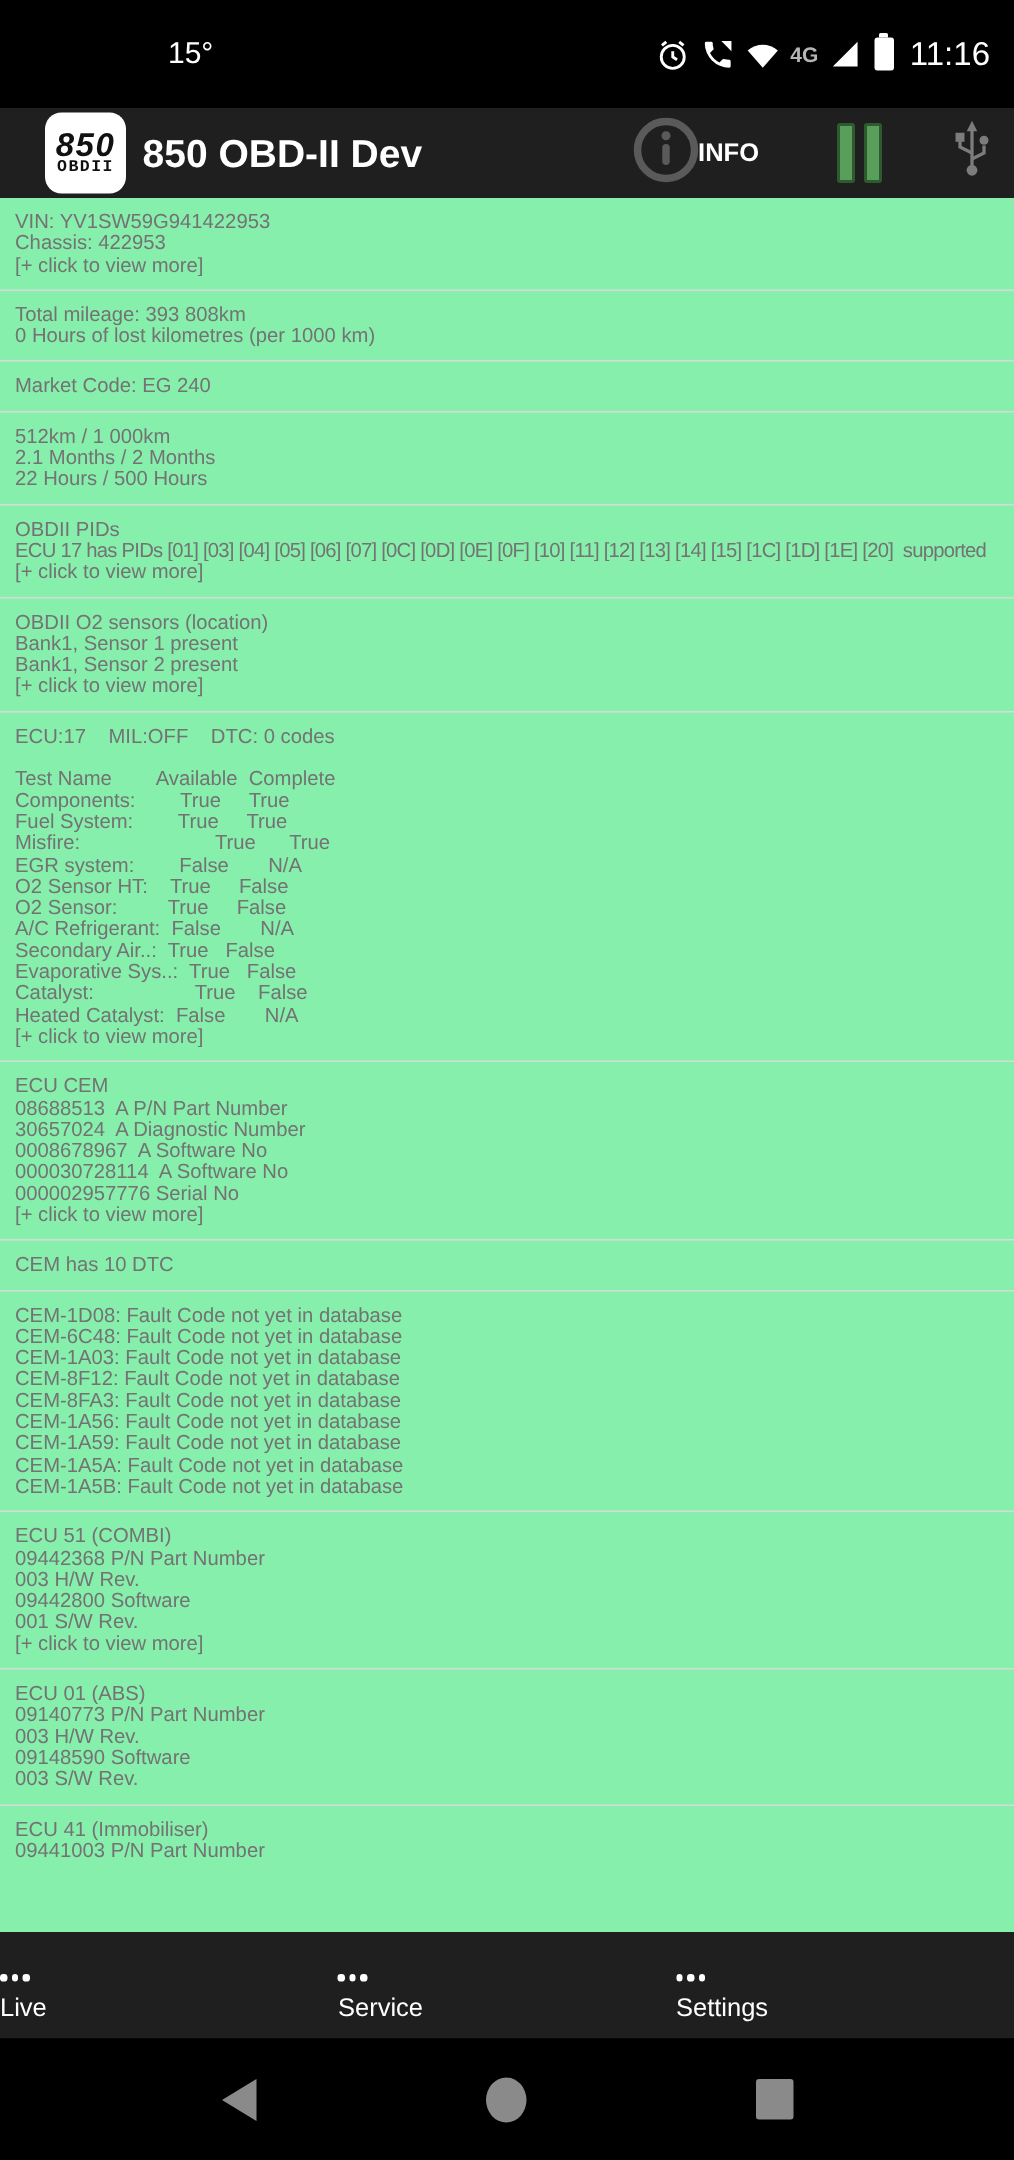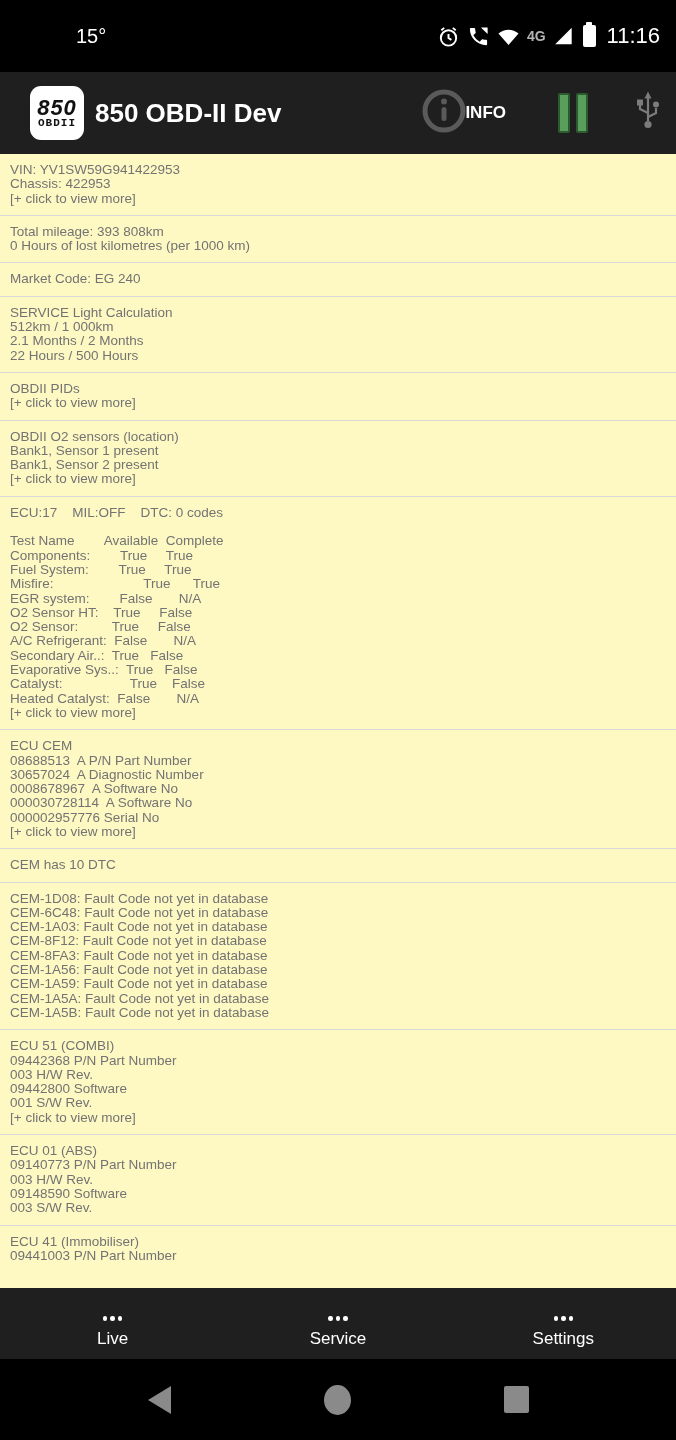--- a/index.html
+++ b/index.html
@@ -8,33 +8,33 @@
     font-family:"Liberation Sans", sans-serif;
     background:#000;
     overflow:hidden;
   }
   .screen { width:676px; height:1440px; display:flex; flex-direction:column; }
 
   
   .status-bar {
     height:72px; background:#000; flex:0 0 auto;
     display:flex; align-items:center;
-    padding:0 16px 0 76px; color:#fff;
+    padding:0 16px 0 76px; color:#fff;margin-left:36px;
   }
   .status-temp { font-size:20px; font-weight:400; }
   .status-right { margin-left:auto; display:flex; align-items:center; gap:7px; }
   .status-right svg { display:block; }
   .status-network { font-size:14px; color:#b5b5b5; font-weight:700; margin-right:-1px; }
   .battery { width:13px; height:22px; background:#fff; border-radius:2px; position:relative; margin-left:2px; }
   .battery::before { content:""; position:absolute; top:-3px; left:3.5px; width:6px; height:3px; background:#fff; border-radius:1px 1px 0 0; }
   .status-time { font-size:22px; font-weight:400; margin-left:4px; }
 
   
   .app-header {
-    height:82px; background:#1f1f1f; flex:0 0 auto;
+    height:60px; background:#1f1f1f; flex:0 0 auto;
     display:flex; align-items:center; padding:0 14px 0 30px;
   }
   .logo {
     width:54px; height:54px; background:#fff; border-radius:11px;
     display:flex; flex-direction:column; align-items:center; justify-content:center;
     flex:0 0 auto;
   }
   .logo-850 { font-size:22px; font-weight:900; font-style:italic; color:#111; line-height:20px; letter-spacing:1px; }
   .logo-obdii { font-family:"Liberation Mono", monospace; font-size:11px; font-weight:700; color:#111; line-height:11px; letter-spacing:1px; }
   .title-block { margin-left:11px; display:flex; flex-direction:row; gap:3px; }
@@ -42,35 +42,35 @@
   .app-version { color:#8f8f8f; font-size:20px; line-height:22px; }
   .header-right { margin-left:auto; display:flex; align-items:center;gap:16px; }
   .info-btn { display:flex; align-items:center; cursor:pointer; }
   .info-label { color:#fff; font-size:17px; font-weight:700; margin-left:-2px; }
   .pause-btn { display:flex; gap:6px; margin-left:36px; cursor:pointer; }
   .pause-bar { width:12px; height:40px; background:#5a9e5c; border:2px solid #2d5a2f; border-radius:2px; }
   .usb-wrap { margin-left:30px; }
 
   
   .content {
-    flex:1 1 auto; background:#fef9c3; overflow:hidden;
+    flex:1 1 auto; background:#86efac; overflow:hidden;
     color:#737373; font-size:13.5px; line-height:14.3px;
   }
   .section { padding:9px 0; }
   .line { padding:0 0 0 10px; white-space:pre; overflow:hidden; }
   .line.condensed { letter-spacing:-0.5px; }
   .divider { height:1px; background:#d9d9d9; }
 
   
   .bottom-nav {
     height:71px; background:#1f1f1f; flex:0 0 auto;
     display:flex; align-items:stretch;
   }
   .nav-item {
-    flex:1 1 0; display:flex; flex-direction:column; align-items:center;
+    flex:1 1 0; display:flex; flex-direction:column; align-items:flex-start;
     justify-content:center; gap:9px; cursor:pointer; padding-top:16px;
   }
   .dots { display:flex; gap:3px; }
   .dot { width:4.5px; height:4.5px; border-radius:50%; background:#fff; }
   .nav-label { color:#fff; font-size:17px; line-height:17px; }
 
   
   .system-nav {
     height:81px; background:#000; flex:0 0 auto;
     display:grid; grid-template-columns:1fr 1fr 1fr; align-items:center;
@@ -173,28 +173,28 @@
       <div class="section">
         <div class="line">Total mileage: 393 808km</div>
         <div class="line">0 Hours of lost kilometres (per 1000 km)</div>
       </div>
       <div class="divider"></div>
       <div class="section">
         <div class="line">Market Code: EG 240</div>
       </div>
       <div class="divider"></div>
       <div class="section">
-        <div class="line">SERVICE Light Calculation</div>
         <div class="line">512km / 1 000km</div>
         <div class="line">2.1 Months / 2 Months</div>
         <div class="line">22 Hours / 500 Hours</div>
       </div>
       <div class="divider"></div>
       <div class="section">
         <div class="line">OBDII PIDs</div>
+        <div class="line condensed">ECU 17 has PIDs [01] [03] [04] [05] [06] [07] [0C] [0D] [0E] [0F] [10] [11] [12] [13] [14] [15] [1C] [1D] [1E] [20]  supported</div>
         <div class="line">[+ click to view more]</div>
       </div>
       <div class="divider"></div>
       <div class="section">
         <div class="line">OBDII O2 sensors (location)</div>
         <div class="line">Bank1, Sensor 1 present</div>
         <div class="line">Bank1, Sensor 2 present</div>
         <div class="line">[+ click to view more]</div>
       </div>
       <div class="divider"></div>

